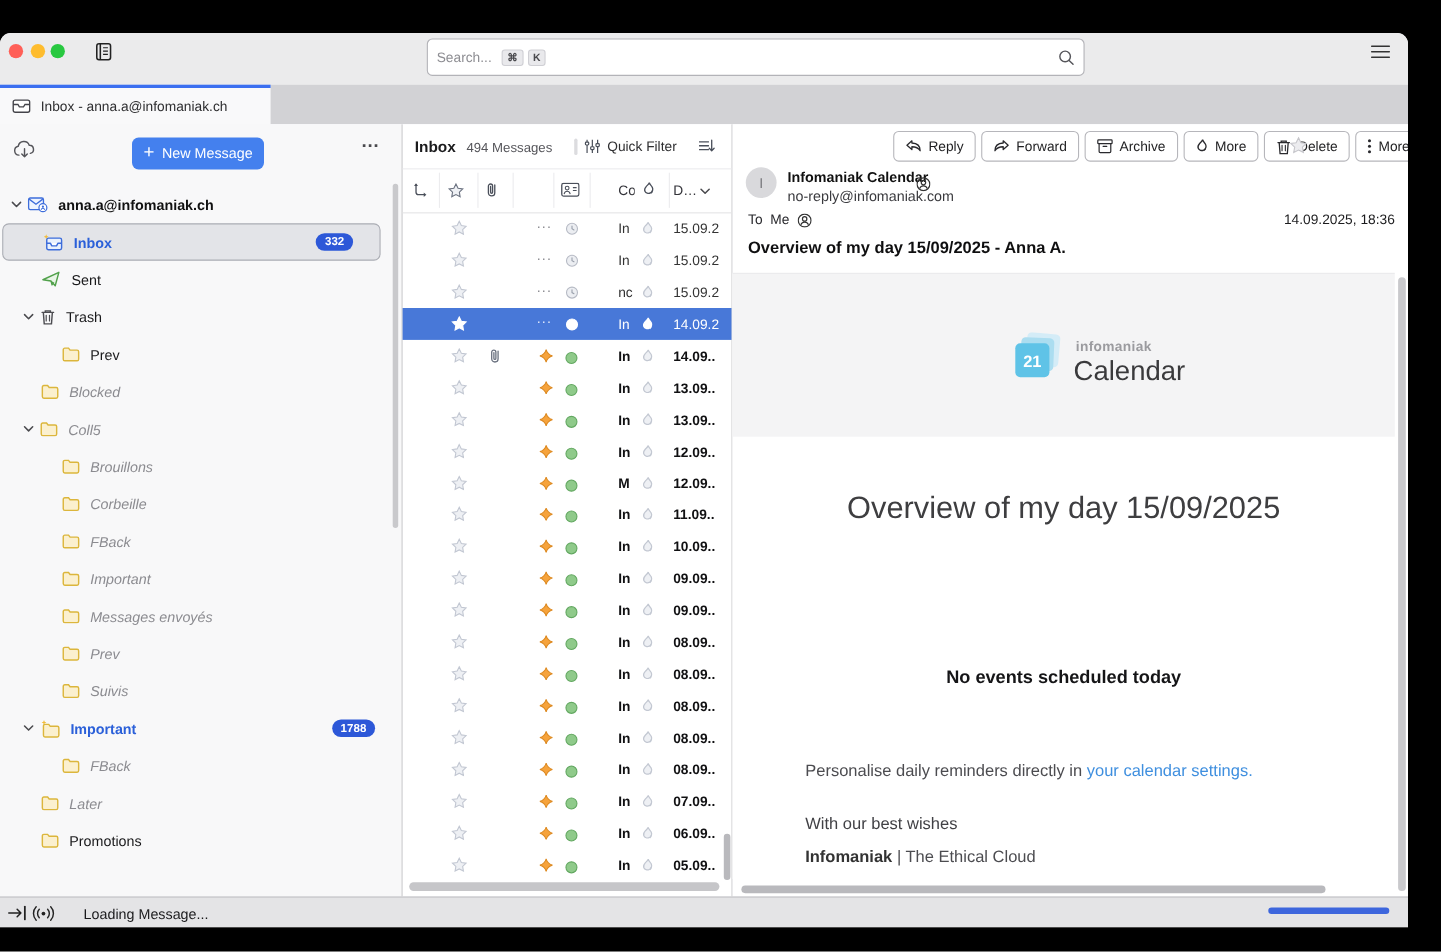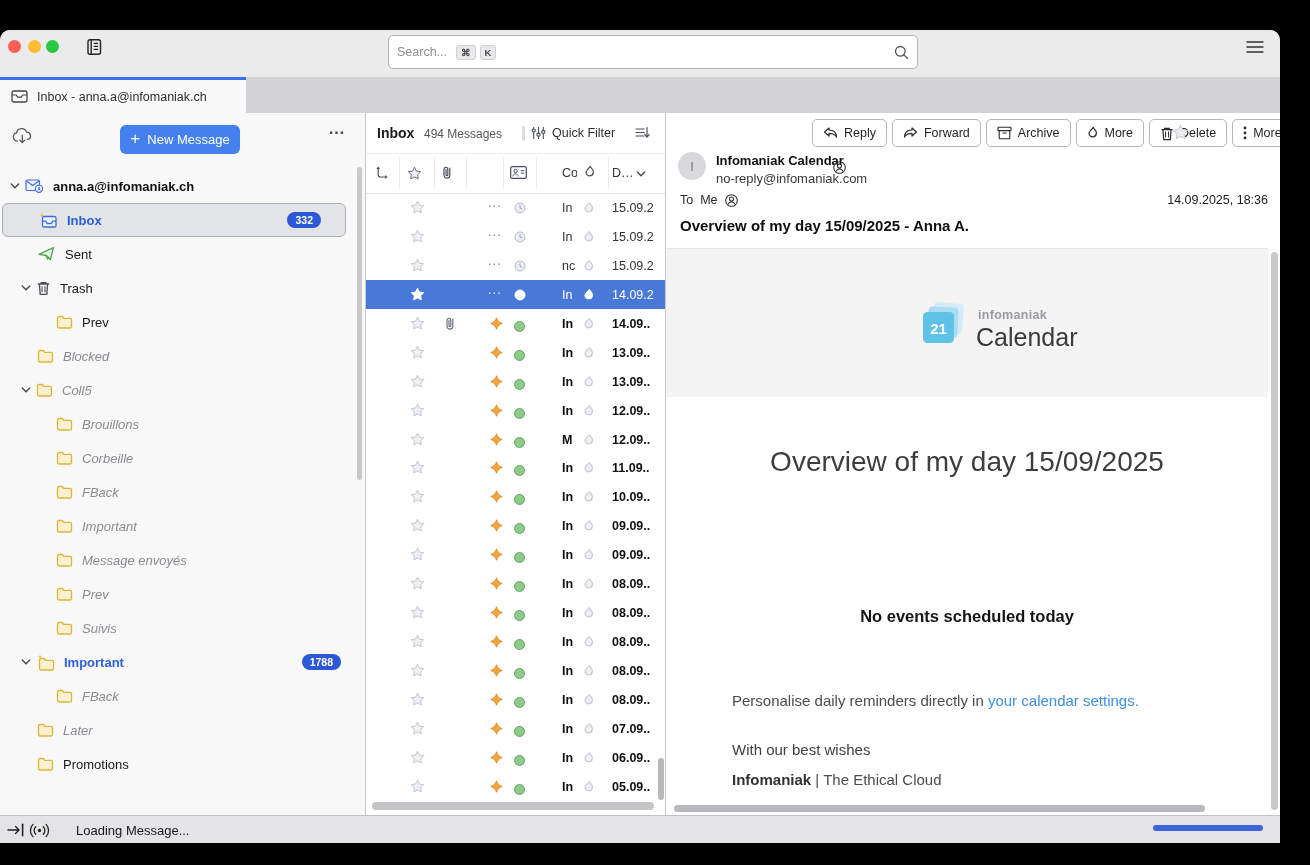--- a/index.html
+++ b/index.html
@@ -10,21 +10,21 @@
   .window{position:absolute;left:0;top:30px;width:1280px;height:813px;background:#fff;
           border-radius:10px 10px 0 0;overflow:hidden;}
 
   
   .titlebar{position:absolute;left:0;top:0;width:100%;height:47px;background:#ebebec;}
   .light{position:absolute;top:10px;width:13px;height:13px;border-radius:50%;}
   .l-close{left:8px;background:#ff5f57;}
   .l-min{left:28px;background:#febc2e;}
   .l-zoom{left:46px;background:#28c840;}
   .nb{position:absolute;left:85px;top:8px;}
-  .searchbox{position:absolute;left:388px;top:5px;width:530px;height:24px;background:#fff;
+  .searchbox{position:absolute;left:388px;top:5px;width:598px;height:24px;background:#fff;
              border:1px solid #b3b3b8;border-radius:5px;display:flex;align-items:center;
              padding:16px 8px;box-sizing:border-box;}
   .searchbox .ph{color:#8e8e93;font-size:12.5px;margin-right:9px;}
   .kbd{background:#e9e9ec;border:1px solid #cfcfd4;border-radius:3px;font-size:9.5px;
        color:#4a4a4e;padding:1px 4px;margin-right:4px;line-height:11px;font-weight:bold;}
   .searchbox .mag{margin-left:auto;}
   .hamb{position:absolute;right:16px;top:11px;}
 
   
   .tabstrip{position:absolute;left:0;top:47px;width:100%;height:36px;background:#d2d2d5;padding-left:44px;}
@@ -305,21 +305,21 @@
                 </svg>
               </span>
               <span class="flabel">Important</span>
             </div>
             <div class="frow virtual" style="padding-left: 56px;">
               <span class="ic fic">
                 <svg width="17" height="14" viewBox="0 0 17 14">
                   <path d="M1.5 3c0-.8.6-1.5 1.4-1.5h3.4l1.4 1.8h6.4c.8 0 1.4.6 1.4 1.4v6.8c0 .8-.6 1.5-1.4 1.5H2.9c-.8 0-1.4-.7-1.4-1.5V3z" fill="#fbf0cf" stroke="#dcb63c" stroke-width="1.3"></path>
                 </svg>
               </span>
-              <span class="flabel">Message envoyés</span>
+              <span class="flabel">Messages envoyés</span>
             </div>
             <div class="frow virtual" style="padding-left: 56px;">
               <span class="ic fic">
                 <svg width="17" height="14" viewBox="0 0 17 14">
                   <path d="M1.5 3c0-.8.6-1.5 1.4-1.5h3.4l1.4 1.8h6.4c.8 0 1.4.6 1.4 1.4v6.8c0 .8-.6 1.5-1.4 1.5H2.9c-.8 0-1.4-.7-1.4-1.5V3z" fill="#fbf0cf" stroke="#dcb63c" stroke-width="1.3"></path>
                 </svg>
               </span>
               <span class="flabel">Prev</span>
             </div>
             <div class="frow virtual" style="padding-left: 56px;">

